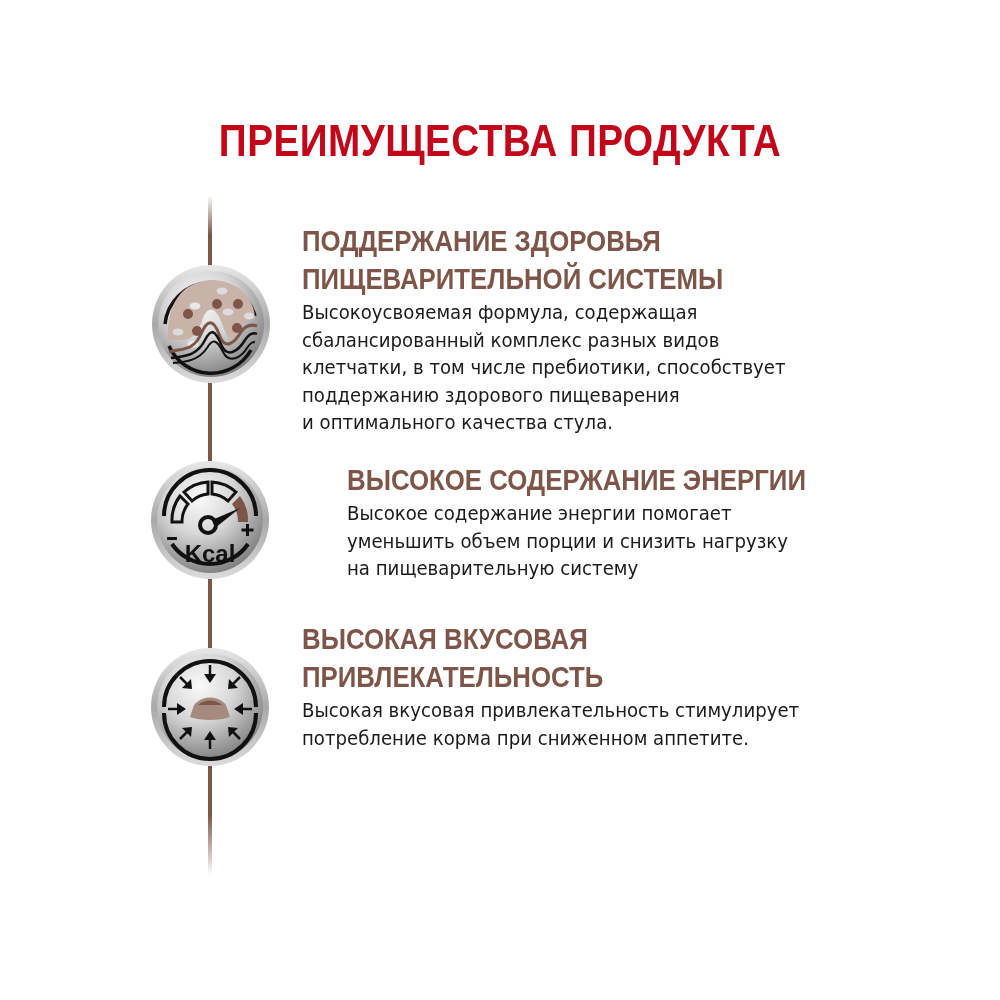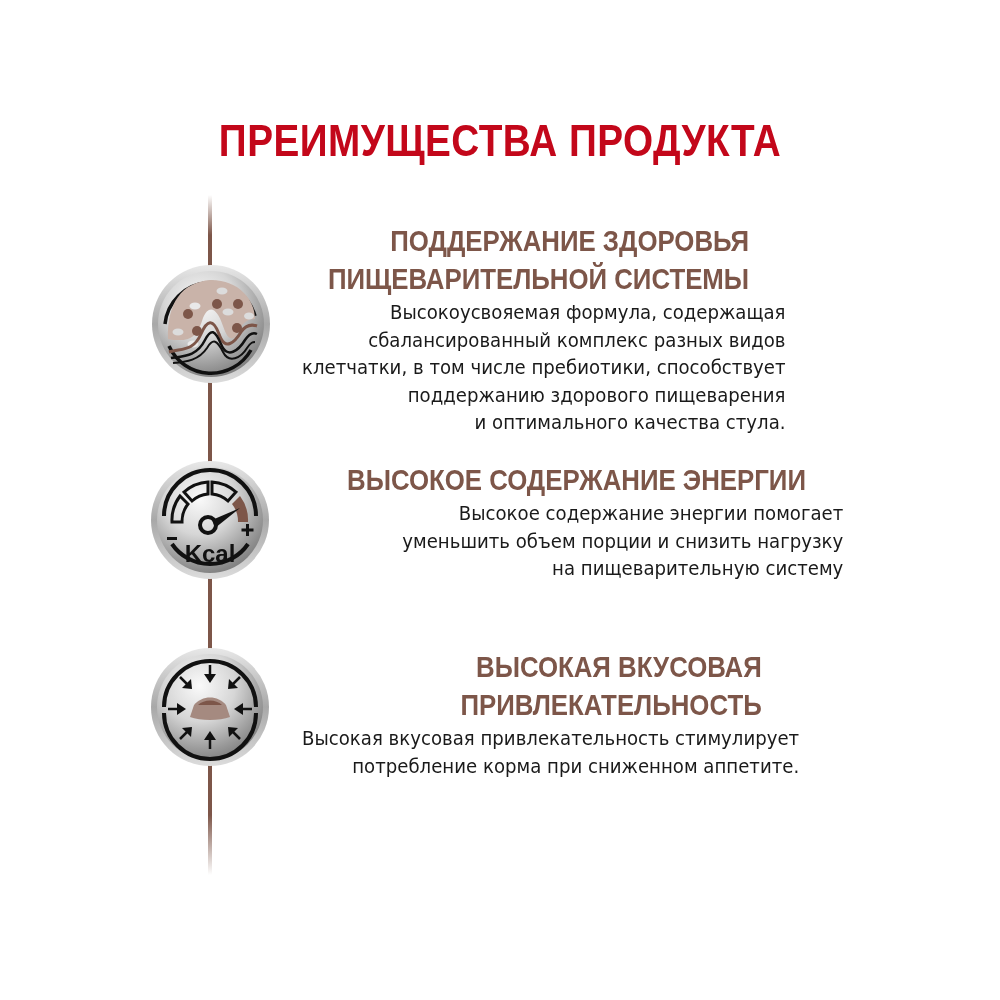--- a/index.html
+++ b/index.html
@@ -5,21 +5,21 @@
   html, body { margin:0; padding:0; }
   body { width:1000px; height:1000px; background:#ffffff; position:relative; overflow:hidden;
          font-family:"DejaVu Sans Condensed","DejaVu Sans", sans-serif; }
   .title { position:absolute; left:0; top:116px; width:1000px; text-align:center;
            font-family:"Liberation Sans", sans-serif; font-weight:bold; font-size:44px;
            letter-spacing:0.5px; transform:scaleX(0.88); transform-origin:center; }
   .timeline { position:absolute; left:208px; top:195px; width:4px; height:680px;
               background:linear-gradient(to bottom, rgba(125,86,73,0) 0px, #7d5649 40px, #7d5649 620px, rgba(125,86,73,0) 680px); }
   .icon { position:absolute; width:120px; height:120px;text-align:right; }
   .icon svg { width:120px; height:120px; display:block; }
-  .section { position:absolute; left:302px;text-align:right; }
+  .section { position:absolute; left:302px; }
   .sec-heading { font-family:"Liberation Sans", sans-serif; font-weight:bold; font-size:30px;
                  line-height:38px; transform:scaleX(0.86); transform-origin:left center; white-space:nowrap; }
   .sec-body { font-family:"DejaVu Sans", sans-serif; font-size:19.5px; line-height:27.5px; color:#1a1a1a;
               transform:scaleX(0.93); transform-origin:left center; white-space:nowrap; }
   .sec-body div { height:27.5px; }
 </style>
 </head>
 <body>
 
 <div class="title" style="color:#c3071a;">ПРЕИМУЩЕСТВА ПРОДУКТА</div>
@@ -133,21 +133,21 @@
   <div class="sec-heading" style="color:#7d5649;">
     <div>ВЫСОКОЕ СОДЕРЖАНИЕ ЭНЕРГИИ</div>
   </div>
   <div class="sec-body" style="margin-top:1px;">
     <div>Высокое содержание энергии помогает</div>
     <div>уменьшить объем порции и снизить нагрузку</div>
     <div>на пищеварительную систему</div>
   </div>
 </div>
 
-<div class="section" style="top:648px;">
+<div class="section" style="top:620px;">
   <div class="sec-heading" style="color:#7d5649;">
     <div>ВЫСОКАЯ ВКУСОВАЯ</div>
     <div>ПРИВЛЕКАТЕЛЬНОСТЬ</div>
   </div>
   <div class="sec-body" style="margin-top:1px;">
     <div>Высокая вкусовая привлекательность стимулирует</div>
     <div>потребление корма при сниженном аппетите.</div>
   </div>
 </div>
 

